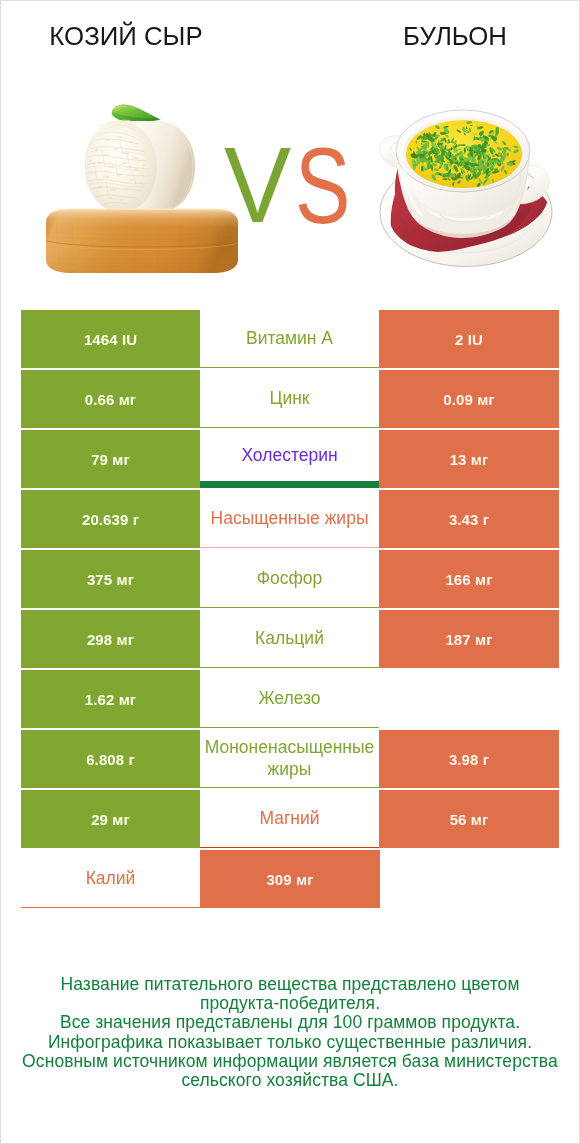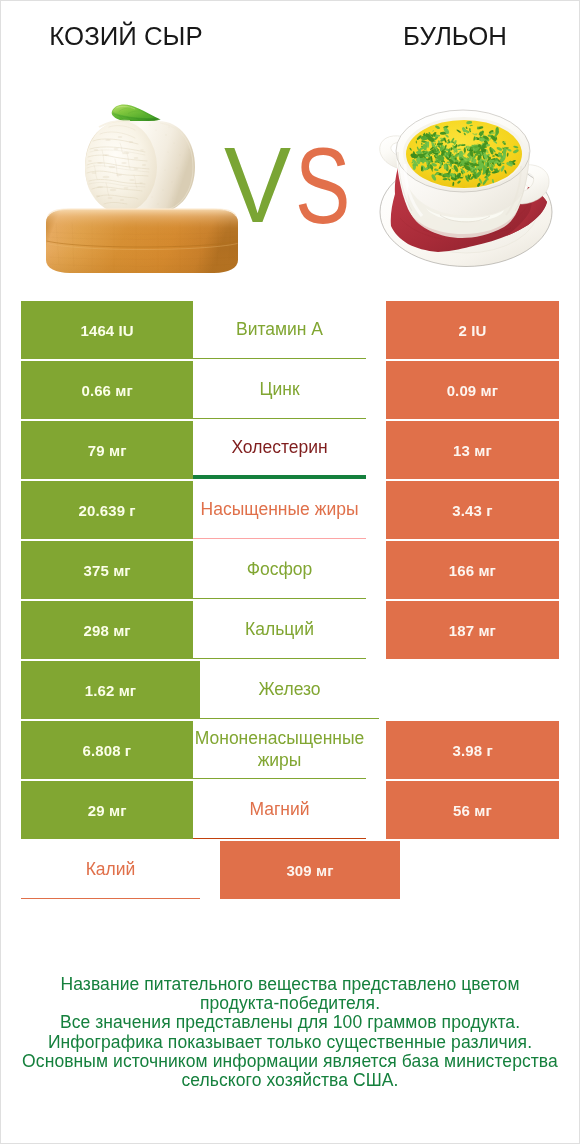--- a/index.html
+++ b/index.html
@@ -39,31 +39,31 @@
   .art-right{left:378px;top:108px;width:180px;height:162px;}
   .vs{
     position:absolute;left:0;top:0;width:580px;height:300px;
     font-size:107px;font-weight:400;line-height:74px;
   }
   .vs span{position:absolute;display:inline-block;line-height:74px;}
   .vs .v{color:#7aa534;left:224px;top:148px;transform:scaleX(0.94);transform-origin:0 50%;}
   .vs .s{color:#e2704b;left:295px;top:149px;transform:scaleX(0.775);transform-origin:0 50%;}
 
   
-  .tbl{position:absolute;left:21px;top:301px;width:538px;}
+  .tbl{position:absolute;left:21px;top:310px;width:538px;}
   .row{position:relative;height:58px;margin-bottom:2px;display:flex;}
   .cell{display:flex;align-items:center;justify-content:center;text-align:center;box-sizing:border-box;}
   .c-left{width:179px;height:58px;color:#fbfee8;font-size:15px;font-weight:700;letter-spacing:.1px;}
   .c-mid{width:179px;height:58px;font-size:17.5px;font-weight:400;line-height:1.25;
          padding:0 2px;white-space:normal;justify-content:flex-start;}
   .nutrient-label{display:block;flex:0 1 auto;text-align:center;margin:0 auto;}
   .c-right{width:180px;height:58px;color:#fdf5ef;font-size:15px;font-weight:700;letter-spacing:.1px;
            position:relative;z-index:2;}
   .win-g{background:#81a632;}
-  .win-o{background:#e0704a;margin-left:20px;}
+  .win-o{background:#e0704a;}
 
   
   .foot{
     position:absolute;left:0;top:975px;width:580px;
     text-align:center;color:#15803d;font-size:17.5px;line-height:19.2px;
     letter-spacing:0.08px;white-space:nowrap;
   }
 </style>
 </head>
 <body>
@@ -809,21 +809,21 @@
       </div>
       <div class="row">
         <div class="cell c-left win-g">0.66 мг</div>
         <div class="cell c-mid" style="color:#81a632;border-bottom:1px solid #81a632">
           <span class="nutrient-label">Цинк</span>
         </div>
         <div class="cell c-right win-o">0.09 мг</div>
       </div>
       <div class="row">
         <div class="cell c-left win-g">79 мг</div>
-        <div class="cell c-mid" style="color:#7f1d1d;border-bottom:4px solid #15803d">
+        <div class="cell c-mid" style="color:#6d28d9;border-bottom:7px solid #15803d">
           <span class="nutrient-label">Холестерин</span>
         </div>
         <div class="cell c-right win-o">13 мг</div>
       </div>
       <div class="row">
         <div class="cell c-left win-g">20.639 г</div>
         <div class="cell c-mid" style="color:#e0704a;border-bottom:1px solid #fca5a5">
           <span class="nutrient-label">Насыщенные жиры</span>
         </div>
         <div class="cell c-right win-o">3.43 г</div>

